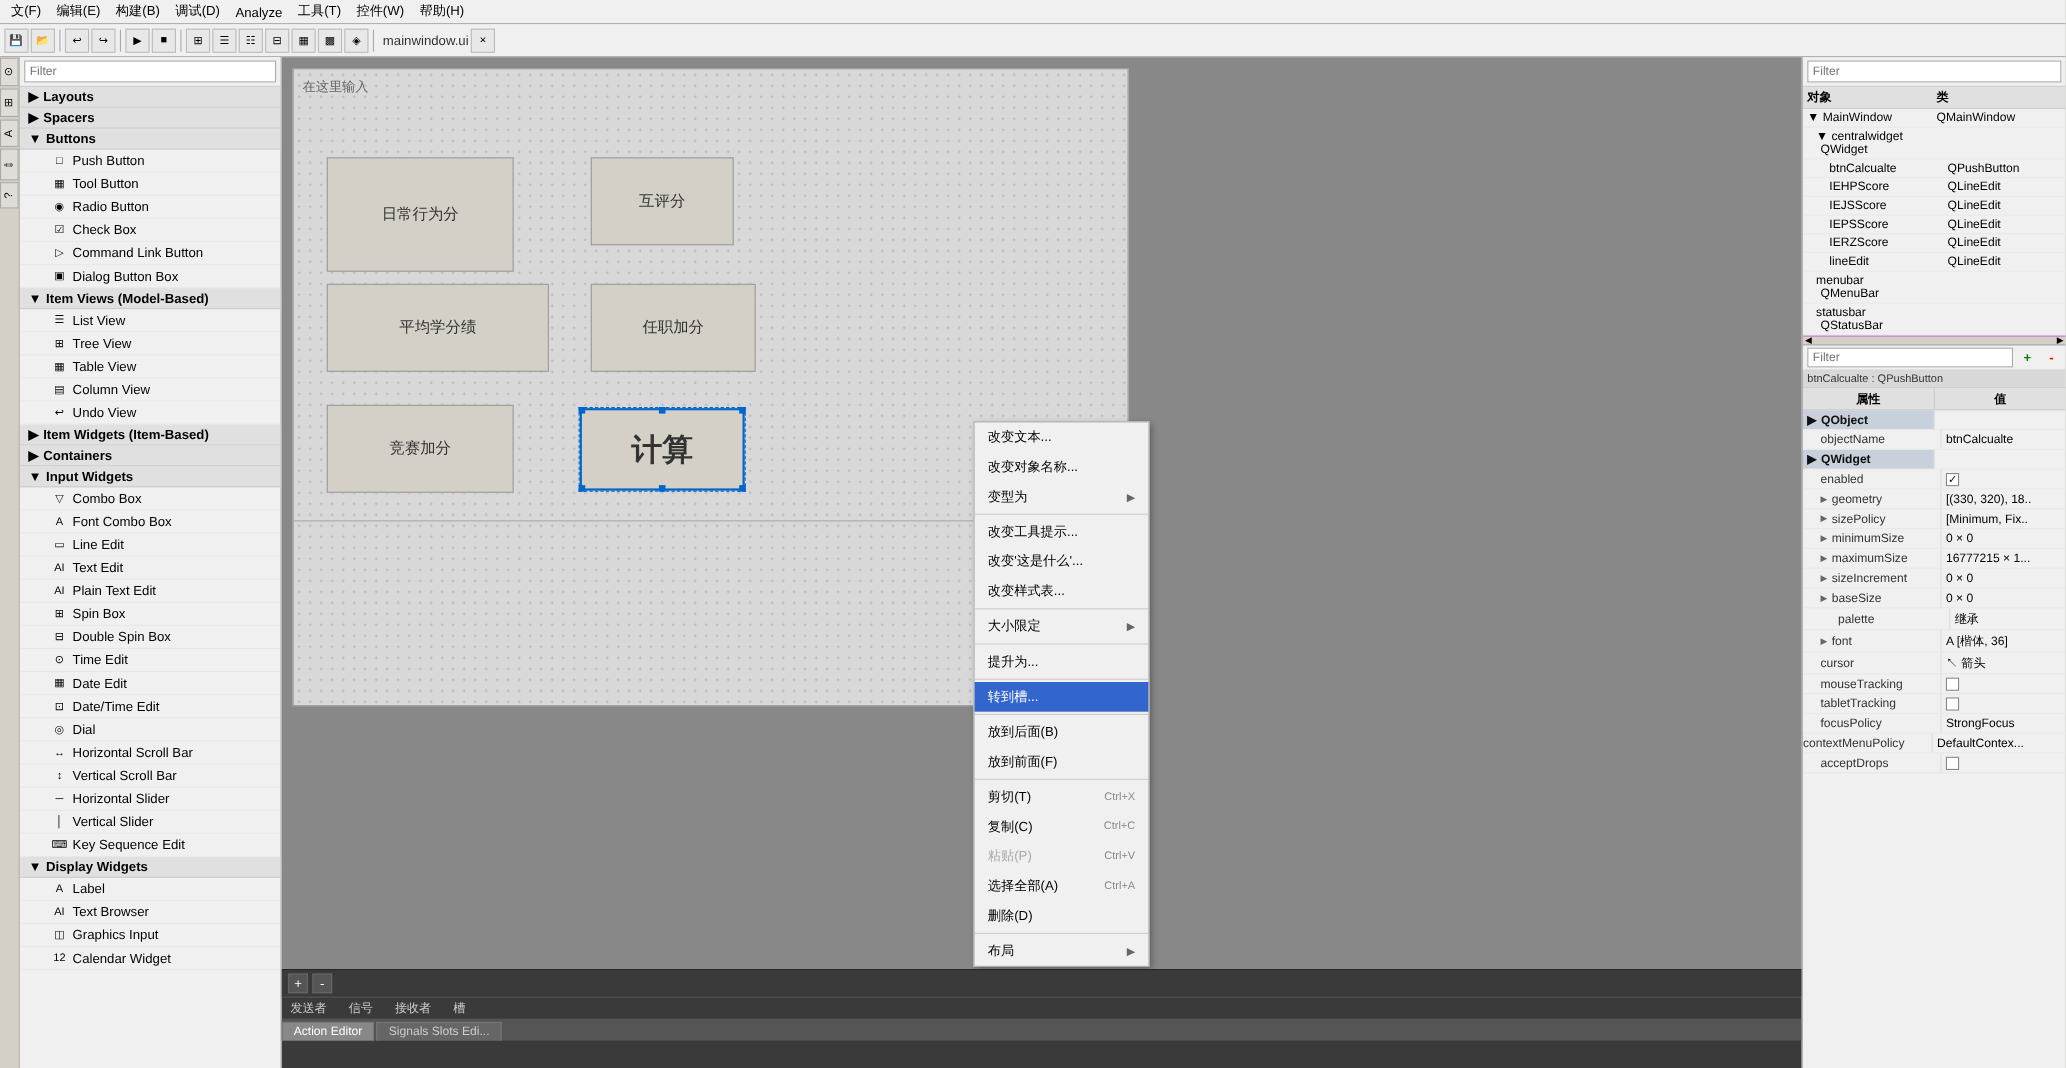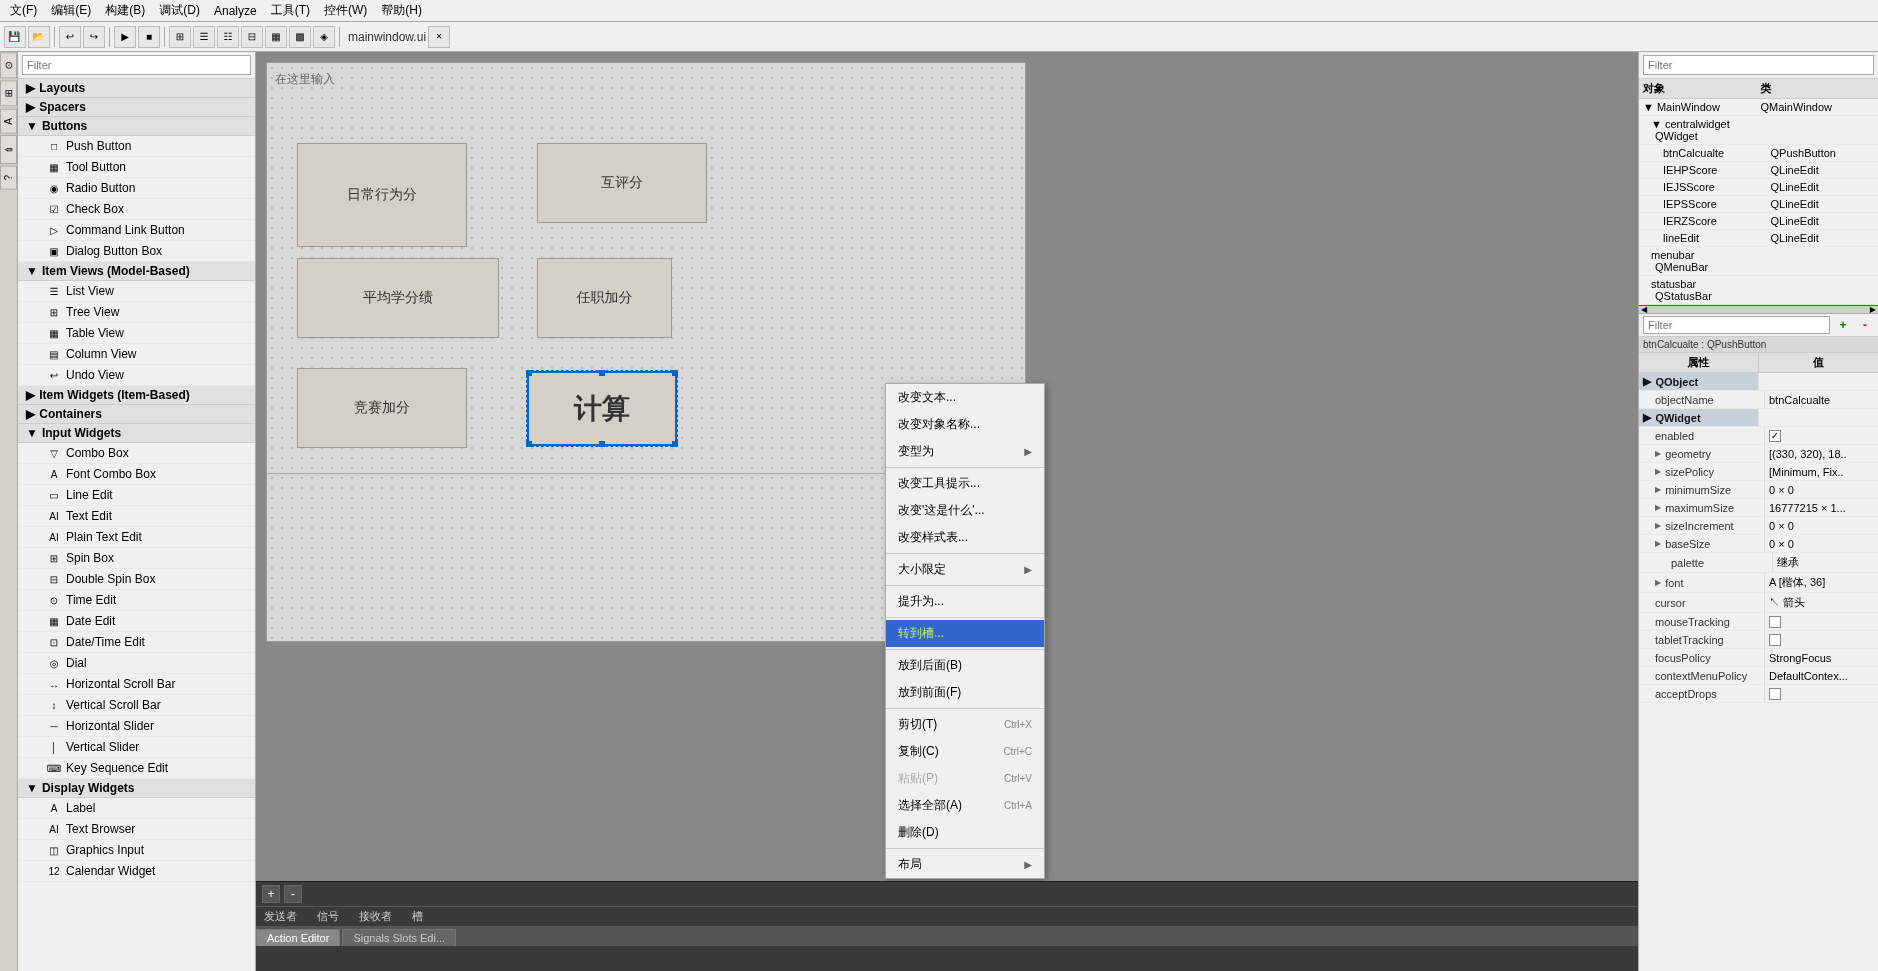--- a/index.html
+++ b/index.html
@@ -198,21 +198,21 @@
       box-shadow: 2px 2px 6px rgba(0,0,0,0.3);
       z-index: 100;
       font-size: 12px;
     }
     .ctx-item {
       padding: 5px 12px;
       cursor: pointer;
       display: flex; align-items: center; justify-content: space-between;
       white-space: nowrap;
     }
-    .ctx-item.active { background: #3366cc; color: #bef264; }
+    .ctx-item.active { background: #3366cc; color: #ffffff; }
     .ctx-item.disabled { color: #aaa; cursor: default; }
     .ctx-separator { height: 1px; background: #ccc; margin: 2px 0; }
     .ctx-arrow { font-size: 10px; color: #666; }
     .ctx-shortcut { font-size: 10px; color: #888; }
 
     
     .right-panel {
       width: 240px;
       background: #f0f0f0;
       border-left: 1px solid #aaa;
@@ -574,27 +574,27 @@
   </div>
 
   <div class="design-area">
     <div class="design-canvas-container">
       <div class="design-canvas">
         <div class="canvas-input-bar">在这里输入</div>
 
         <div class="canvas-widget" style="left:30px; top:80px; width:170px; height:104px; font-size:14px;">
           <span>日常行为分</span>
         </div>
-        <div class="canvas-widget" style="left:270px; top:80px; width:170px; height:80px; font-size:14px;">
+        <div class="canvas-widget" style="left:270px; top:80px; width:130px; height:80px; font-size:14px;">
           <span>互评分</span>
         </div>
         <div class="canvas-widget" style="left:30px; top:195px; width:202px; height:80px; font-size:14px;">
           <span>平均学分绩</span>
         </div>
-        <div class="canvas-widget" style="left:270px; top:195px; width:135px; height:80px; font-size:14px;">
+        <div class="canvas-widget" style="left:270px; top:195px; width:150px; height:80px; font-size:14px;">
           <span>任职加分</span>
         </div>
         <div class="canvas-widget" style="left:30px; top:305px; width:170px; height:80px; font-size:14px;">
           <span>竞赛加分</span>
         </div>
 
         <div class="canvas-widget selected" style="left:260px; top:308px; width:150px; height:75px; font-size:28px; font-weight:bold; font-family:'KaiTi','楷体',serif; border:2px solid #0066cc;">
           <span>计算</span>
 
           <div style="position:absolute;width:6px;height:6px;background:#0066cc;top:-3px;left:-3px;"></div>
@@ -866,21 +866,21 @@
         <div class="prop-name" style="padding-left:16px;">tabletTracking</div>
         <div class="prop-value">
           <div class="check-box-val"></div>
         </div>
       </div>
       <div class="prop-row">
         <div class="prop-name" style="padding-left:16px;">focusPolicy</div>
         <div class="prop-value">StrongFocus</div>
       </div>
       <div class="prop-row">
-        <div class="prop-name" style="padding-left:16px;text-align:right;">contextMenuPolicy</div>
+        <div class="prop-name" style="padding-left:0;text-align:right;">contextMenuPolicy</div>
         <div class="prop-value">DefaultContex...</div>
       </div>
       <div class="prop-row">
         <div class="prop-name" style="padding-left:16px;">acceptDrops</div>
         <div class="prop-value">
           <div class="check-box-val"></div>
         </div>
       </div>
     </div>
   </div>

